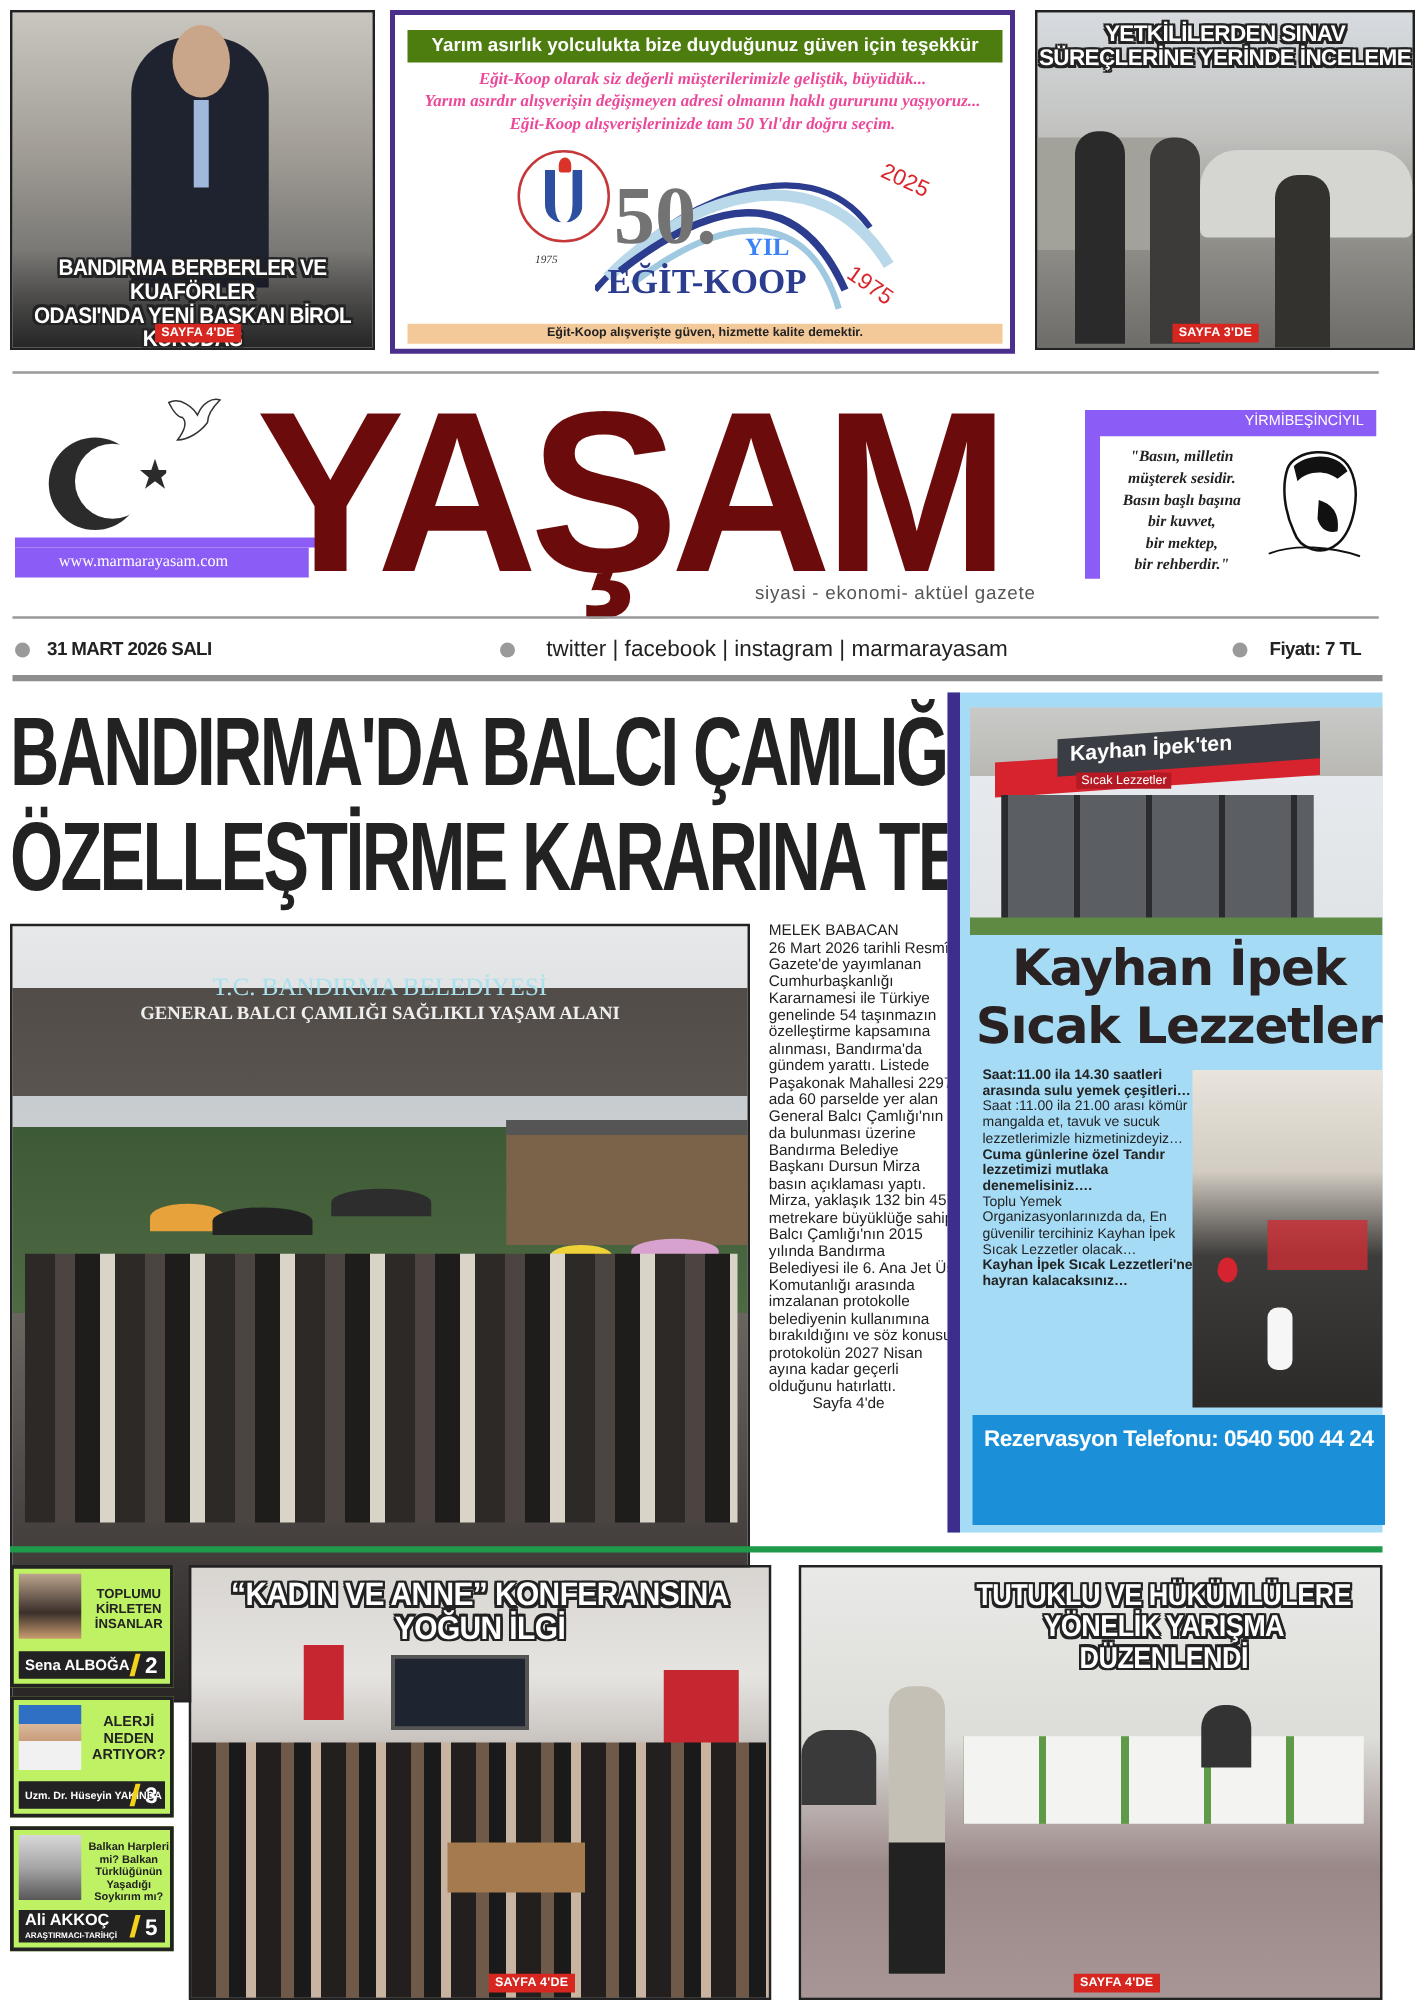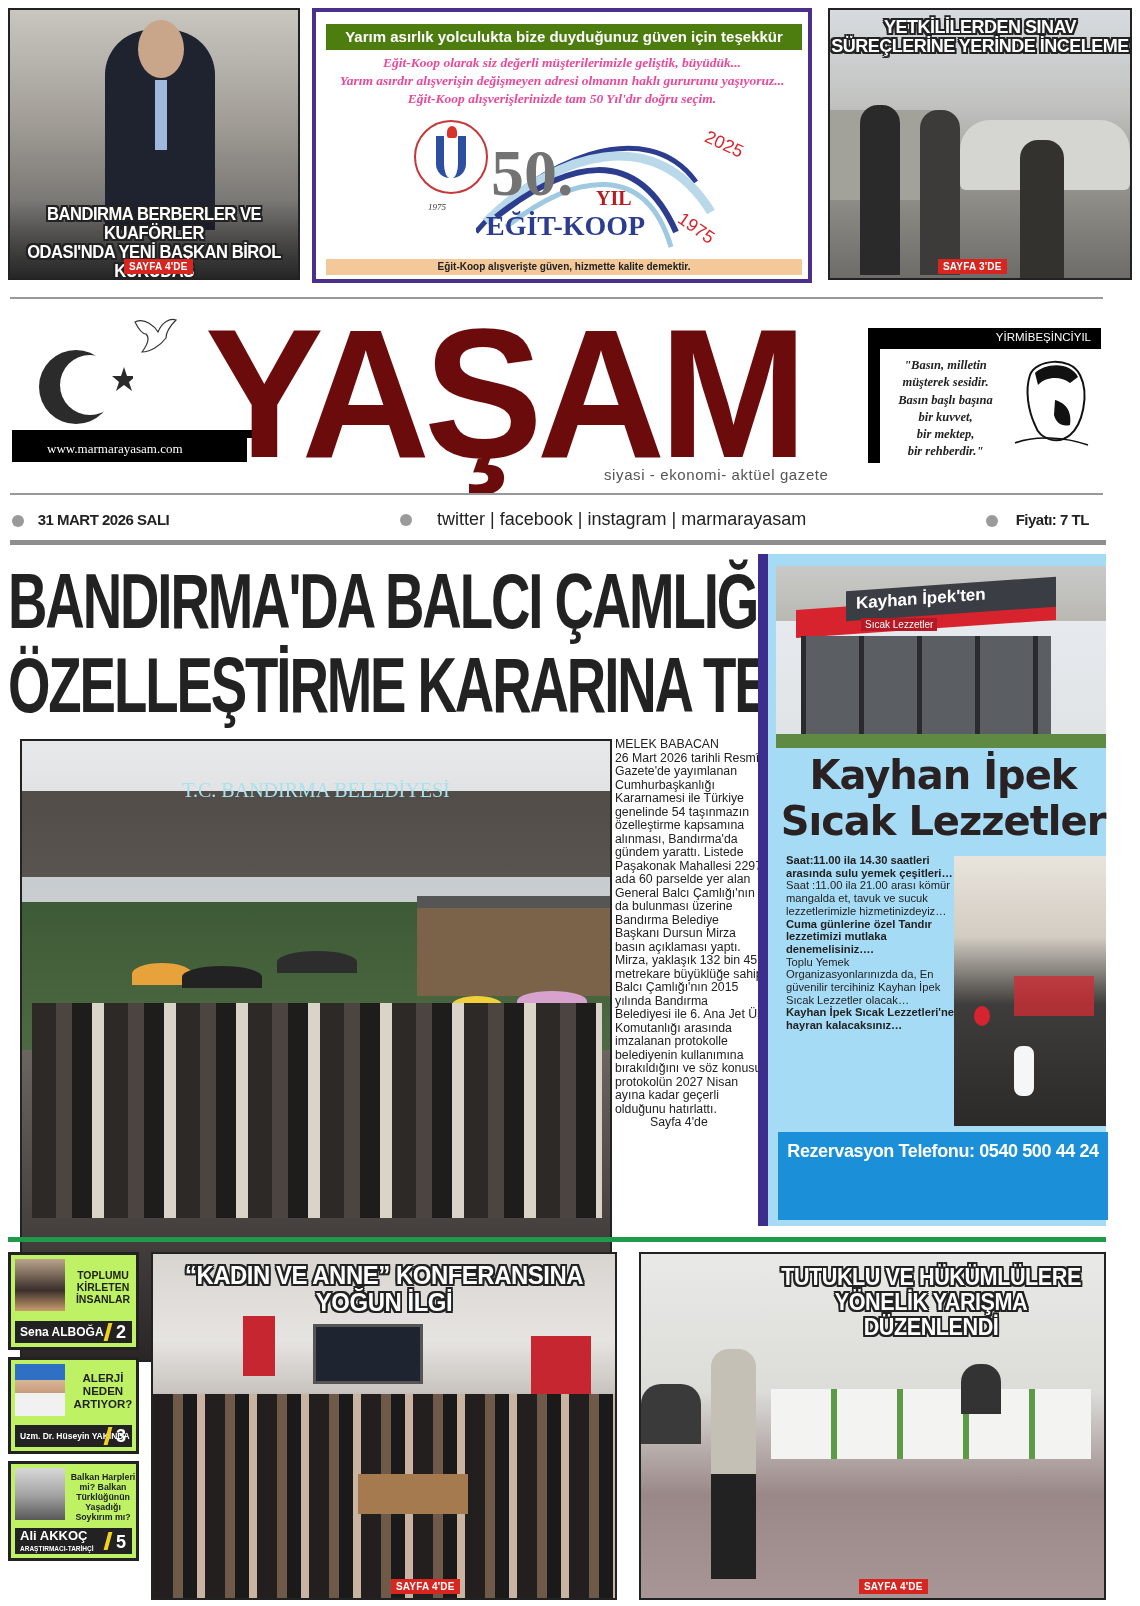--- a/index.html
+++ b/index.html
@@ -13,21 +13,21 @@
 
 #tl{left:8px;top:8px;width:292px;height:272px;background:linear-gradient(180deg,#c9c6c0 0%,#a39f98 40%,#555 100%)}
 
 #ad{left:312px;top:8px;width:500px;height:275px;border:4px solid #4b2f8c;background:#fff}
 #ad .redbar{position:absolute;left:10px;top:12px;width:476px;height:26px;background:#4d7c0f;color:#fff;font-weight:bold;font-size:15px;line-height:26px;text-align:center}
 #ad .lines{position:absolute;left:0;top:42px;width:492px;text-align:center;font-family:"Liberation Serif",serif;font-style:italic;font-weight:bold;font-size:13.5px;color:#ec4899;line-height:18px}
 #ad .bottombar{position:absolute;left:10px;top:247px;width:476px;height:16px;background:#f4c99a;color:#222;font-weight:bold;font-size:10px;line-height:16px;text-align:center}
 
 #tr{left:828px;top:8px;width:304px;height:272px;background:linear-gradient(180deg,#d7dbe0 0%,#c2c3c0 35%,#8f8d88 70%,#6e6c68 100%)}
 
-.maroon{background:#000000}
+.maroon{background:#8b5cf6}
 #yasam{left:205px;top:305px;font-family:"Liberation Sans",sans-serif;font-weight:bold;font-size:178px;color:#6c0b0b;letter-spacing:-6px;line-height:1;transform:scaleY(1.03)}
 
 #headline{left:8px;top:562px;width:745px;font-weight:bold;color:#222;line-height:1}
 #headline div{font-size:78px;letter-spacing:-3px;transform:scaleX(.7);transform-origin:left top;white-space:nowrap}
 
 #article-text{left:615px;top:738px;width:150px;font-size:12.3px;line-height:13.5px;color:#222}
 
 #kayhan{left:758px;top:554px;width:348px;height:672px;background:#a6dbf5;border-left:10px solid #3d2d8c}
 .kay-body{position:absolute;left:18px;top:300px;width:178px;font-size:11.2px;line-height:12.7px;color:#222}
 .kay-addr{position:absolute;left:10px;top:578px;width:330px;height:88px;background:#1b90d8;color:#fff;text-align:center;font-weight:bold;font-size:13.5px;line-height:16px;padding-top:5px}
@@ -68,21 +68,21 @@
   </div>
   <div class="abs" style="left:112px;top:190px;font-family:'Liberation Serif',serif;font-style:italic;font-size:9px;color:#333">1975</div>
 
   <svg class="abs" style="left:160px;top:110px" width="260" height="140">
     <path d="M0 110 C60 40,170 -10,220 60" stroke="#2c3d8f" stroke-width="5" fill="none"></path>
     <path d="M10 100 C80 30,180 0,235 90" stroke="#b9d9ea" stroke-width="9" fill="none"></path>
     <path d="M20 95 C90 40,160 20,200 110" stroke="#2c3d8f" stroke-width="6" fill="none"></path>
     <path d="M30 105 C100 50,170 40,195 125" stroke="#9ec9e0" stroke-width="5" fill="none"></path>
   </svg>
   <div class="abs" style="left:175px;top:128px;font-family:'Liberation Serif',serif;font-weight:bold;font-size:66px;color:#737373;line-height:1">50.</div>
-  <div class="abs" style="left:280px;top:175px;font-family:'Liberation Serif',serif;font-weight:bold;font-size:20px;color:#b91c1c">YIL</div>
+  <div class="abs" style="left:280px;top:175px;font-family:'Liberation Serif',serif;font-weight:bold;font-size:20px;color:#3b82f6">YIL</div>
   <div class="abs" style="left:170px;top:198px;font-family:'Liberation Serif',serif;font-weight:bold;font-size:28px;color:#2c3d8f">EĞİT-KOOP</div>
   <div class="abs" style="left:388px;top:122px;font-size:18px;color:#d8262c;transform:rotate(25deg)">2025</div>
   <div class="abs" style="left:360px;top:206px;font-size:18px;color:#d8262c;transform:rotate(35deg)">1975</div>
   <div class="bottombar">Eğit-Koop alışverişte güven, hizmette kalite demektir.</div>
 </div>
 
 <div id="tr" class="photo">
   <div class="abs" style="left:0;top:100px;width:110px;height:90px;background:#a2a29a"></div>
   <div class="abs" style="left:130px;top:110px;width:170px;height:70px;background:#d5d5d2;border-radius:30px 30px 6px 6px"></div>
   <div class="abs" style="left:30px;top:95px;width:40px;height:170px;background:#2b2a2a;border-radius:18px 18px 0 0"></div>
@@ -145,23 +145,24 @@
   <span style="margin-left:14px">Fiyatı: 7 TL</span>
 </div>
 
 <div class="abs" style="left:10px;top:540px;width:1096px;height:5px;background:#8e8e8e"></div>
 
 <div id="headline" class="abs">
   <div style="margin-bottom:6px">BANDIRMA'DA BALCI ÇAMLIĞI</div>
   <div>ÖZELLEŞTİRME KARARINA TEPKİSİ</div>
 </div>
 
-<div class="photo" style="left:20px;top:739px;width:592px;height:623px;background:linear-gradient(180deg,#e6e8ea 0%,#e1e3e4 8%,#514c47 8%,#595450 22%,#c7ccd0 22%,#c9cdd0 26%,#3d5a36 26%,#4e6a43 50%,#6b6560 50%,#2a2626 100%)">
+<div class="photo" style="left:8px;top:739px;width:592px;height:623px;background:linear-gradient(180deg,#e6e8ea 0%,#e1e3e4 8%,#514c47 8%,#595450 22%,#c7ccd0 22%,#c9cdd0 26%,#3d5a36 26%,#4e6a43 50%,#6b6560 50%,#2a2626 100%)">
   <div class="abs" style="left:0;top:38px;width:588px;text-align:center">
     <div style="font-family:'Liberation Serif',serif;font-size:20px;color:#a9e1ee">T.C. BANDIRMA BELEDİYESİ</div>
+    <div style="font-family:'Liberation Serif',serif;font-weight:bold;font-size:15px;color:#eee;margin-top:1px">GENERAL BALCI ÇAMLIĞI SAĞLIKLI YAŞAM ALANI</div>
   </div>
   <div class="abs" style="left:395px;top:155px;width:195px;height:100px;background:#7a6348;border-top:12px solid #555"></div>
   <div class="abs" style="left:110px;top:222px;width:60px;height:22px;background:#e8a23b;border-radius:50% 50% 0 0"></div>
   <div class="abs" style="left:160px;top:225px;width:80px;height:22px;background:#222;border-radius:50% 50% 0 0"></div>
   <div class="abs" style="left:255px;top:210px;width:80px;height:22px;background:#2d2d2d;border-radius:50% 50% 0 0"></div>
   <div class="abs" style="left:430px;top:255px;width:50px;height:18px;background:#f0d13a;border-radius:50% 50% 0 0"></div>
   <div class="abs" style="left:495px;top:250px;width:70px;height:20px;background:#d8a2cf;border-radius:50% 50% 0 0"></div>
   <div class="abs" style="left:10px;top:262px;width:570px;height:215px;background:repeating-linear-gradient(90deg,#2c2927 0 24px,#4b4440 24px 40px,#1f1d1c 40px 60px,#d9d3c8 60px 72px)"></div>
 </div>
 

